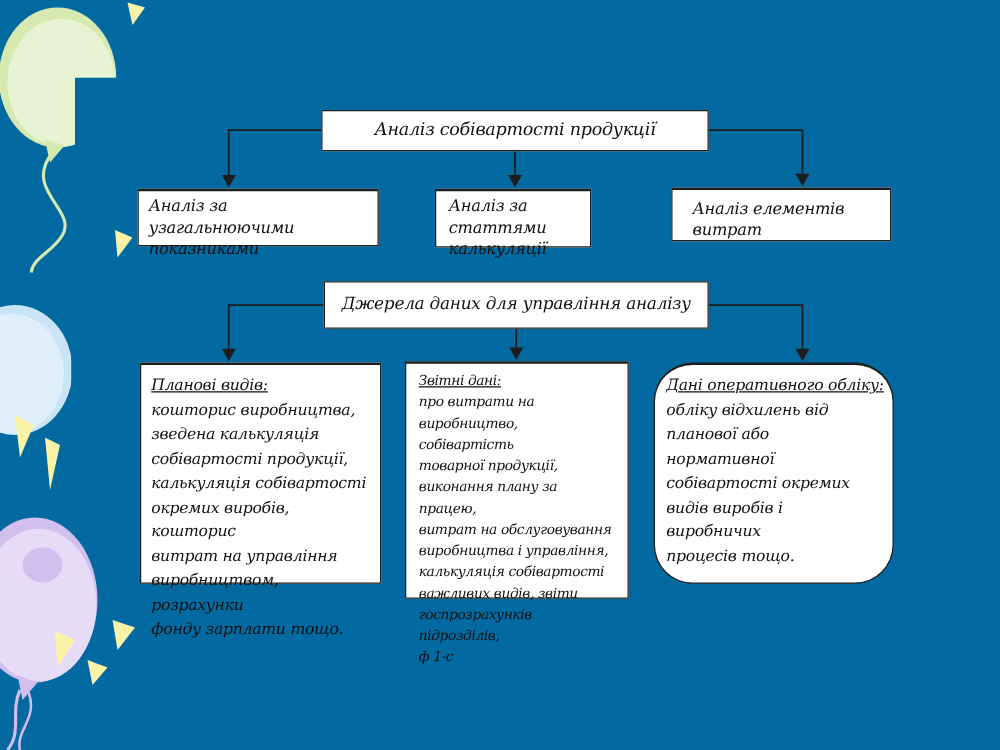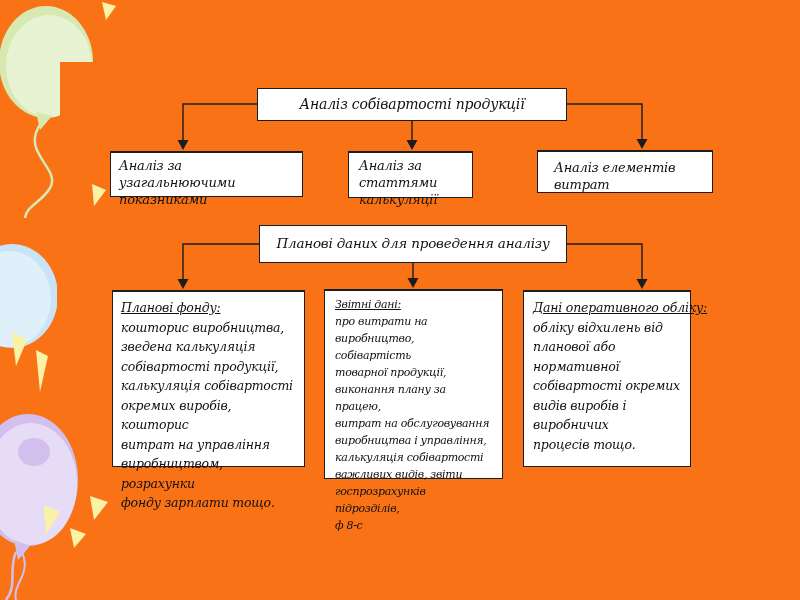--- a/index.html
+++ b/index.html
@@ -1,38 +1,38 @@
 <!DOCTYPE html>
 <html><head>
 <meta charset="utf-8">
 <style>
   html,body { margin:0; padding:0; background:#ffffff; }
   .stage {
-    position:relative; width:800px; height:600px; background:#f97316;
+    position:relative; width:800px; height:600px; background:#0369a1;
     overflow:hidden; font-family:"DejaVu Serif", serif; color:#101010;
   }
   svg.layer { position:absolute; left:0; top:0; pointer-events:none; }
 
   .box {
     position:absolute; background:#ffffff; border:1.7px solid #1e1e1e;
     box-sizing:border-box; font-style:italic; letter-spacing:-0.2px;
     line-height:1.32;
   }
   .thick-top { border-top-width:2.6px; }
   .center { display:flex; align-items:center; justify-content:center; text-align:center; }
 
   
   .n-root     { left:257px; top:88px;  width:310px; height:33px; font-size:14px; }
   .n-branch1  { left:110px; top:151px; width:193px; height:46px; font-size:13px; padding:4px 8px; }
   .n-branch2  { left:348px; top:151px; width:125px; height:47px; font-size:13px; padding:4px 8px 4px 10px; }
   .n-branch3  { left:537px; top:150px; width:176px; height:43px; font-size:13px; padding:7px 16px; }
   .n-sources  { left:259px; top:225px; width:308px; height:38px; font-size:13.5px; }
   .n-planned  { left:112px; top:290px; width:193px; height:177px; font-size:12.5px; padding:6px 8px; line-height:19.5px; }
   .n-reported { left:324px; top:289px; width:179px; height:190px; font-size:11px;   padding:5px 10px; line-height:17px; letter-spacing:-0.3px; }
-  .n-operative{ left:523px; top:290px; width:168px; height:177px; font-size:12.5px; padding:6px 9px; line-height:19.5px; }
+  .n-operative{ left:523px; top:290px; width:192px; height:177px; font-size:12.5px; padding:6px 9px; line-height:19.5px;border-radius:31px; }
 
   .heading { text-decoration:underline; white-space:nowrap; }
   .body    { white-space:pre-line; }
 </style>
 </head>
 <body>
 
 <div class="stage">
 
   <svg class="layer" width="800" height="600" viewBox="0 0 800 600">
@@ -106,25 +106,25 @@
 
   <div class="box n-branch2 thick-top">
     <span>Аналіз за статтями калькуляції</span>
   </div>
 
   <div class="box n-branch3 thick-top">
     <span>Аналіз елементів витрат</span>
   </div>
 
   <div class="box n-sources center">
-    <span>Планові даних для проведення аналізу</span>
+    <span>Джерела даних для управління аналізу</span>
   </div>
 
   <div class="box n-planned thick-top">
-    <div class="heading">Планові фонду:</div>
+    <div class="heading">Планові видів:</div>
     <div class="body">кошторис виробництва,
 зведена калькуляція
 собівартості продукції,
 калькуляція собівартості
 окремих виробів, кошторис
 витрат на управління
 виробництвом, розрахунки
 фонду зарплати тощо.</div>
   </div>
 
@@ -132,21 +132,21 @@
     <div class="heading">Звітні дані:</div>
     <div class="body">про витрати на
 виробництво, собівартість
 товарної продукції,
 виконання плану за працею,
 витрат на обслуговування
 виробництва і управління,
 калькуляція собівартості
 важливих видів, звіти
 госпрозрахунків підрозділів,
-ф 8-с</div>
+ф 1-с</div>
   </div>
 
   <div class="box n-operative thick-top">
     <div class="heading">Дані оперативного обліку:</div>
     <div class="body">обліку відхилень від
 планової або нормативної
 собівартості окремих
 видів виробів і виробничих
 процесів тощо.</div>
   </div>

